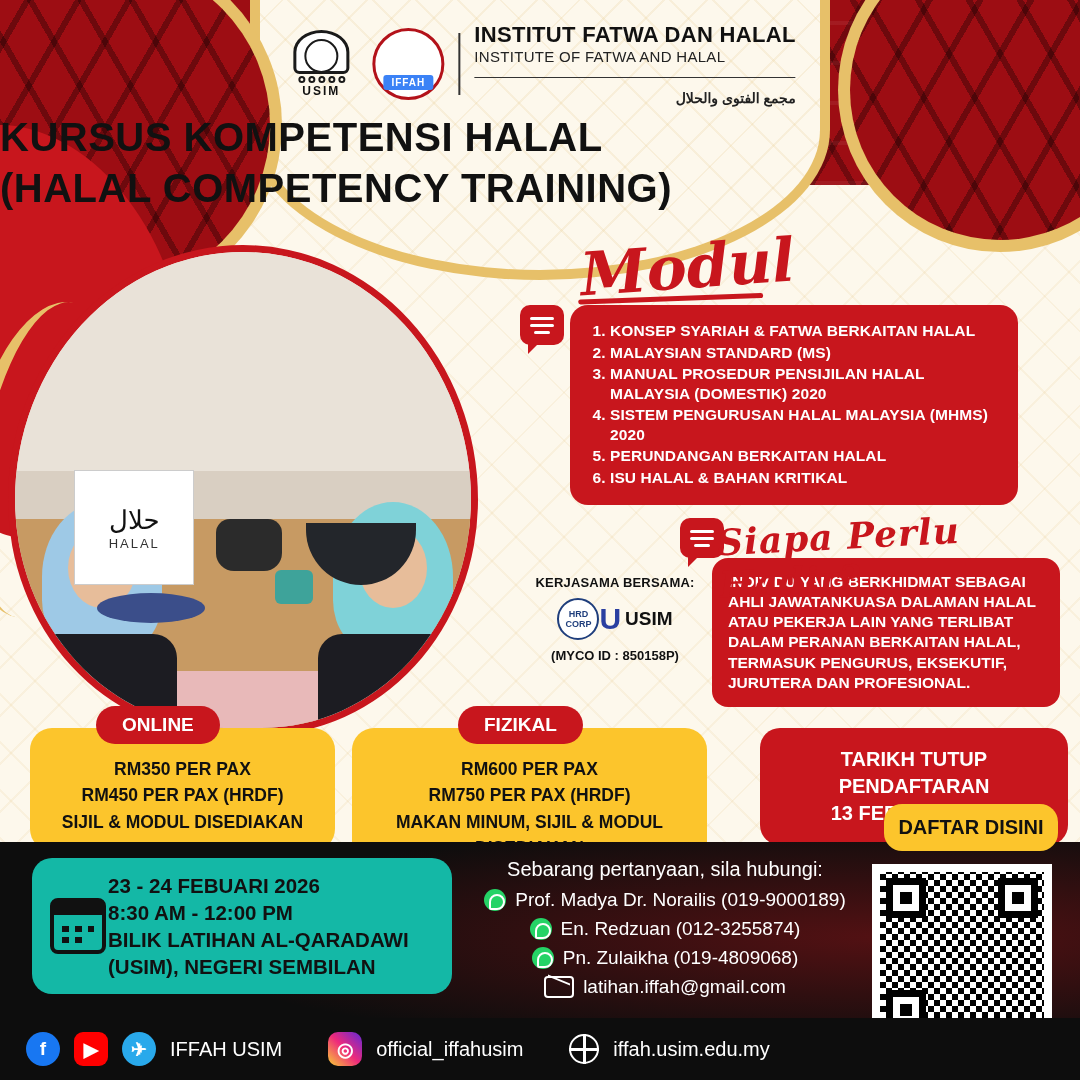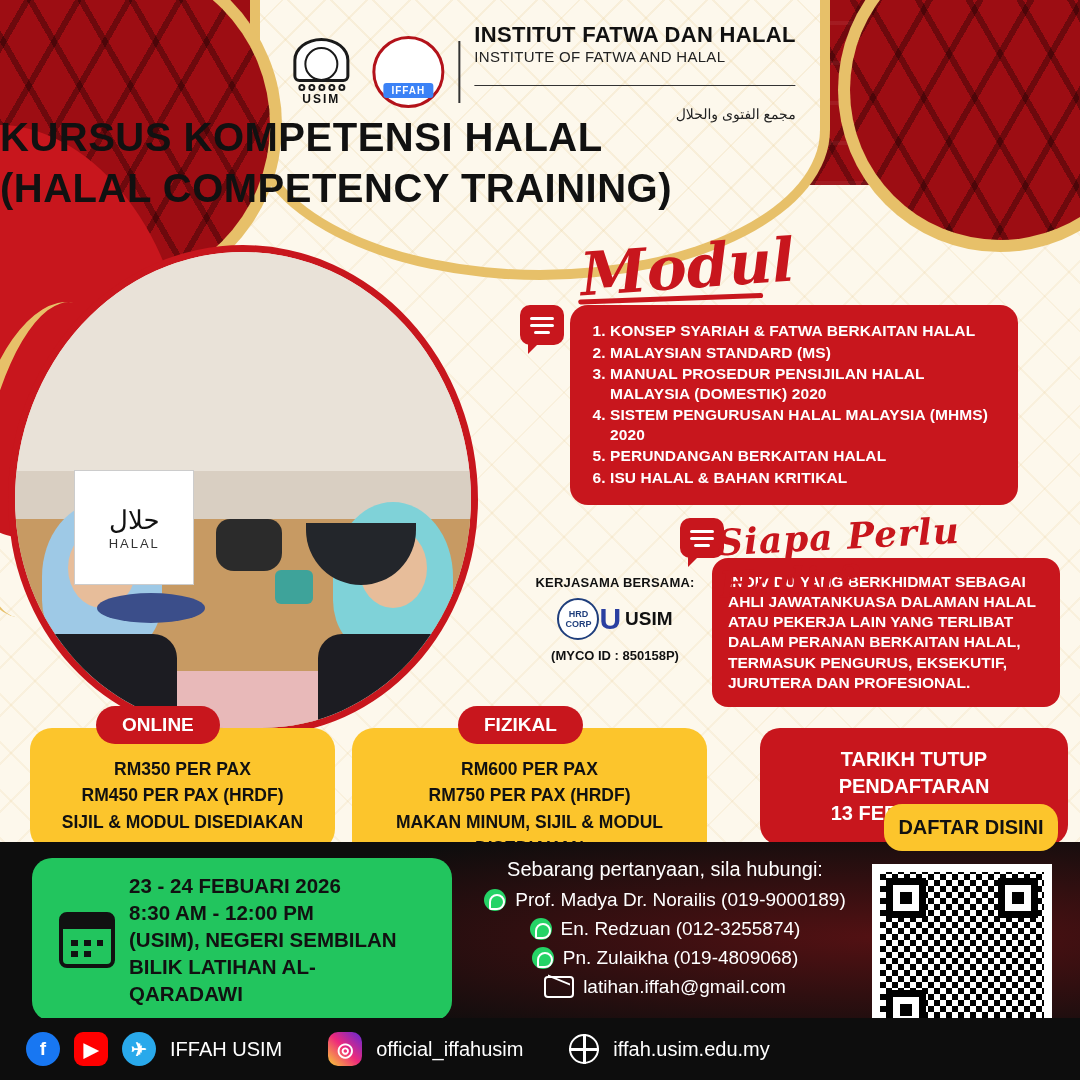--- a/index.html
+++ b/index.html
@@ -103,21 +103,21 @@
     display:flex;flex-direction:column;align-items:center;justify-content:center;
     position:relative;
   }
   .logo-iffah .band{
     background:#3b82f6;color:#fff;font-weight:bold;font-size:10px;
     padding:2px 8px;border-radius:3px;letter-spacing:1px;margin-top:36px;
   }
   .divider-v{width:2px;height:62px;background:#333;}
   .logo-text .t1{font-size:22px;font-weight:bold;color:#111;letter-spacing:.3px;}
   .logo-text .t2{font-size:15px;color:#222;letter-spacing:.3px;}
-  .logo-text .t3{font-size:14px;color:#222;border-top:1.5px solid #333;padding-top:20px;margin-top:20px;text-align:right;}
+  .logo-text .t3{font-size:14px;color:#222;border-top:1.5px solid #333;padding-top:12px;margin-top:12px;text-align:right;font-weight:bold;}
 
   
   .title{
     position:absolute; top:112px; left:0; width:1080px; text-align:left; z-index:6;
     font-size:40px; font-weight:bold; color:#111; letter-spacing:.5px; line-height:1.28;
   }
   .title .l2{ display:block; }
 
   
   .photo{
@@ -239,22 +239,22 @@
 
   
   .bottom{
     position:absolute; left:0; bottom:0; width:1080px; height:238px; background:#0d0d0d; z-index:7;
   }
   .bottom::before{
     content:""; position:absolute; left:0; top:0; width:100%; height:100%;
     background:radial-gradient(ellipse at 82% 40%, rgba(140,20,24,.55) 0%, rgba(13,13,13,0) 58%);
   }
   .date-card{
-    position:absolute; left:32px; top:16px; width:420px; background:#22c55e; border-radius:20px;
-    display:flex; align-items:center; gap:14px; padding:14px 27px; z-index:3;
+    position:absolute; left:32px; top:16px; width:420px; background:#14b8a6; border-radius:20px;
+    display:flex; align-items:center; gap:2px; padding:14px 18px; z-index:3;
   }
   .cal-icon{ width:56px;height:56px;border:4px solid #111;border-radius:8px;position:relative;flex:0 0 56px;}
   .cal-icon::before{content:"";position:absolute;left:0;top:0;width:100%;height:13px;background:#111;}
   .cal-icon::after{
     content:"";position:absolute;left:8px;top:24px;width:32px;height:18px;
     background:
       linear-gradient(#111,#111) 0 0/7px 6px no-repeat,
       linear-gradient(#111,#111) 13px 0/7px 6px no-repeat,
       linear-gradient(#111,#111) 26px 0/6px 6px no-repeat,
       linear-gradient(#111,#111) 0 11px/7px 6px no-repeat,
@@ -435,22 +435,22 @@
   </div>
 
   <div class="daftar-btn">DAFTAR DISINI</div>
 
   <div class="bottom">
     <div class="date-card">
       <div class="cal-icon"></div>
       <div class="lines">
         <div>23 - 24 FEBUARI 2026</div>
         <div>8:30 AM - 12:00 PM</div>
+        <div>BILIK LATIHAN AL-QARADAWI</div>
         <div>(USIM), NEGERI SEMBILAN</div>
-        <div>BILIK LATIHAN AL-QARADAWI</div>
       </div>
     </div>
 
     <div class="contact">
       <div class="lead">Sebarang pertanyaan, sila hubungi:</div>
       <div class="row">
         <span class="wa"></span>
         <span>Prof. Madya Dr. Norailis (019-9000189)</span>
       </div>
       <div class="row">

